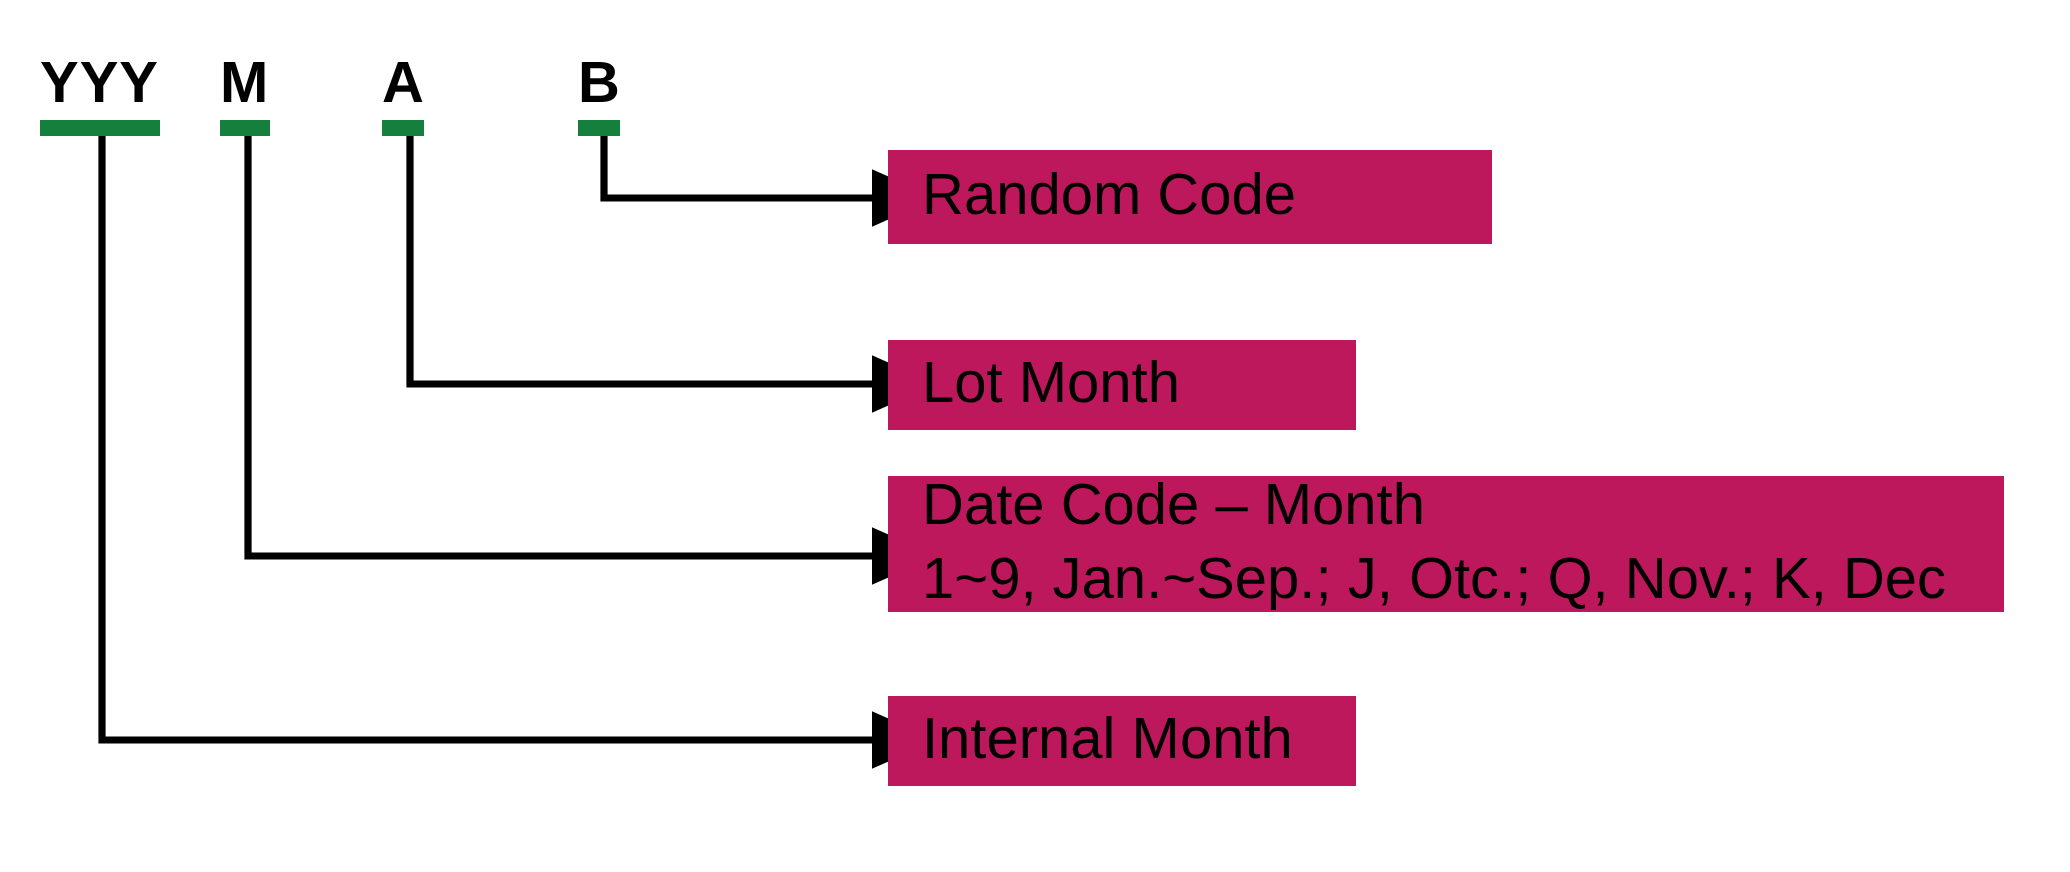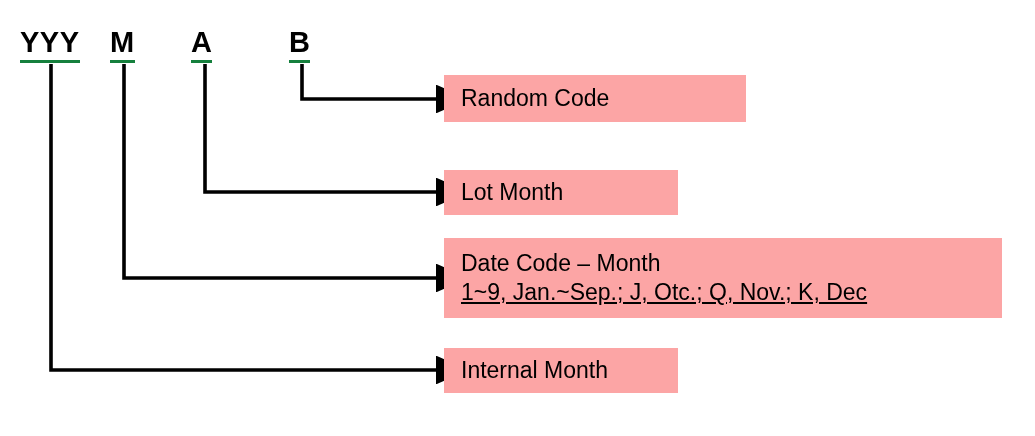--- a/index.html
+++ b/index.html
@@ -24,39 +24,39 @@
     font-size: 29px;
     font-weight: bold;
     color: #000000;
     line-height: 1;
     letter-spacing: 0.5px;
     white-space: nowrap;
     text-align: center;
   }
   .code-label .glyphs {
     display: inline-block;
-    border-bottom: 3px solid #15803d;
+    border-bottom: 8px solid #15803d;
     padding-bottom: 3px;
   }
   
   .callout {
     position: absolute;
-    background: #fca5a5;
+    background: #be185d;
     box-sizing: border-box;
     display: flex;
     flex-direction: column;
     justify-content: center;
     padding-left: 17px;
     font-family: "Liberation Sans", sans-serif;
-    font-size: 23px;
+    font-size: 29px;
     color: #000000;
     line-height: 1.28;
     white-space: nowrap;
   }
-  .callout .line2 { display: block; text-decoration: underline; }
+  .callout .line2 { display: block; }
   
   #leaders {
     position: absolute;
     left: 0;
     top: 0;
     width: 1035px;
     height: 436px;
     pointer-events: none;
   }
 </style>
@@ -91,21 +91,21 @@
   </div>
 
   <div class="callout" style="left:444px; top:75px; width:302px; height:47px;">
     <span>Random Code</span>
   </div>
 
   <div class="callout" style="left:444px; top:170px; width:234px; height:45px;">
     <span>Lot Month</span>
   </div>
 
-  <div class="callout" style="left:444px; top:238px; width:558px; height:80px;">
+  <div class="callout" style="left:444px; top:238px; width:558px; height:68px;">
     <span>Date Code – Month</span>
     <span class="line2">1~9, Jan.~Sep.; J, Otc.; Q, Nov.; K, Dec</span>
   </div>
 
   <div class="callout" style="left:444px; top:348px; width:234px; height:45px;">
     <span>Internal Month</span>
   </div>
 
 </div>
 

